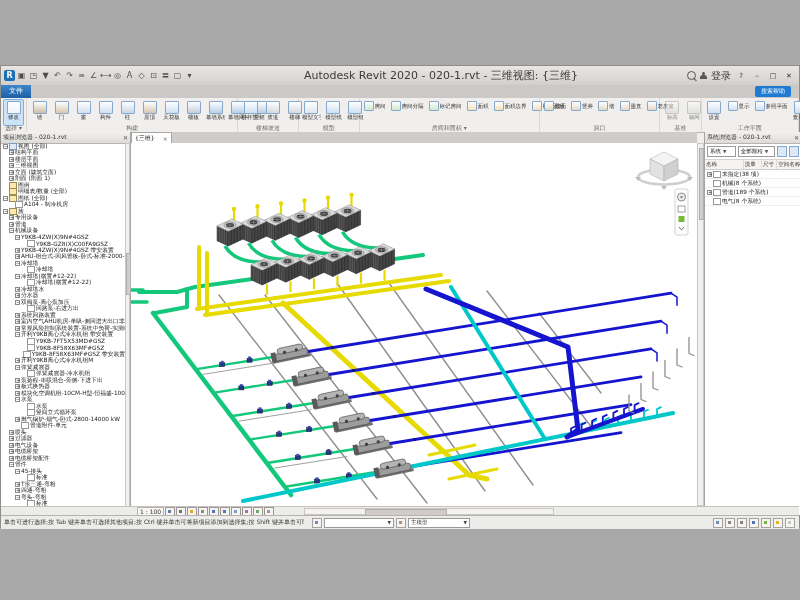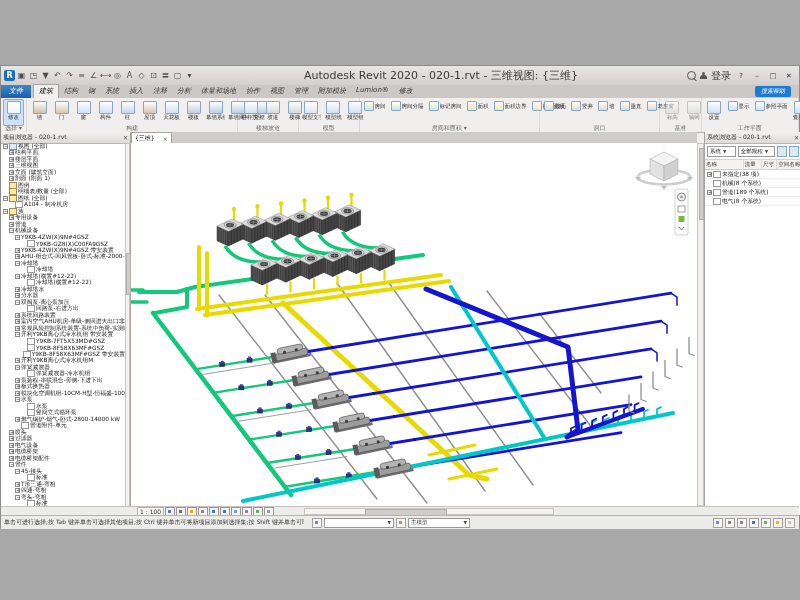--- a/index.html
+++ b/index.html
@@ -14,21 +14,21 @@
   .tb-title{flex:1;text-align:center;font-size:11px;color:#3c3c3c;white-space:nowrap;overflow:hidden;}
   .tb-right{display:flex;align-items:center;gap:4px;padding-right:4px;font-size:7px;color:#444;}
   .mag{width:7px;height:7px;border:1px solid #555;border-radius:50%;position:relative;}
   .mag::after{content:"";position:absolute;width:4px;height:1px;background:#555;transform:rotate(45deg);left:5px;top:7px;}
   .person{width:7px;height:7px;position:relative;}
   .person::before{content:"";position:absolute;left:2px;top:0;width:3px;height:3px;border-radius:50%;background:#555;}
   .person::after{content:"";position:absolute;left:0;top:3px;width:7px;height:4px;border-radius:3px 3px 0 0;background:#555;}
   .signin{font-size:10px;color:#333;}
   .winbtn{width:12px;height:12px;line-height:12px;text-align:center;font-size:7px;color:#333;}
   
-  .tabrow{position:absolute;left:0;top:19px;width:100%;height:13px;background:#cbc8c5;display:flex;align-items:flex-end;font-style:italic;}
+  .tabrow{position:absolute;left:0;top:19px;width:100%;height:13px;background:#cbc8c5;display:flex;align-items:flex-end;}
   .filetab{background:linear-gradient(#3c86c8,#1d5fa6);color:#fff;font-size:7px;padding:1px 8px 2px;margin-right:2px;height:10px;}
   .rtab{font-size:7px;color:#3a3a3a;padding:1px 5px 2px;height:10px;white-space:nowrap;}
   .rtab.active{background:#f0efed;border:1px solid #a9a6a3;border-bottom:none;color:#000;}
   .helpchip{position:absolute;right:8px;top:1px;background:#1f7ad4;color:#fff;font-size:6px;padding:1px 6px;border-radius:2px;}
   
   .ribbon{position:absolute;left:0;top:32px;width:100%;height:34px;background:#f0efed;border-bottom:1px solid #b5b2af;display:flex;}
   .rpanel{display:flex;flex-direction:column;border-right:1px solid #dbd8d5;padding:1px 2px 0;}
   .rp-body{display:flex;flex-flow:column wrap;height:25px;align-content:flex-start;column-gap:1px;}
   .rp-label{font-size:6px;color:#6b6b6b;text-align:center;height:8px;line-height:8px;white-space:nowrap;}
   .rbtn{display:flex;align-items:center;cursor:default;border:1px solid transparent;border-radius:2px;}
@@ -115,36 +115,20 @@
       <span class="signin">登录</span>
       <span class="winbtn">?</span>
       <span class="winbtn">–</span>
       <span class="winbtn">□</span>
       <span class="winbtn close">✕</span>
     </div>
   </div>
 
   <div class="tabrow">
     <span class="filetab">文件</span>
-    <span id="rtabs" style="display:flex;align-items:flex-end;">
-          <span class="rtab active">建筑</span>
-          <span class="rtab">结构</span>
-          <span class="rtab">钢</span>
-          <span class="rtab">系统</span>
-          <span class="rtab">插入</span>
-          <span class="rtab">注释</span>
-          <span class="rtab">分析</span>
-          <span class="rtab">体量和场地</span>
-          <span class="rtab">协作</span>
-          <span class="rtab">视图</span>
-          <span class="rtab">管理</span>
-          <span class="rtab">附加模块</span>
-          <span class="rtab">Lumion®</span>
-          <span class="rtab">修改</span>
-        </span>
     <span class="helpchip">搜索帮助</span>
   </div>
 
   <div class="ribbon" id="ribbon">
         <div class="rpanel">
           <div class="rp-body">
             <div class="rbtn big hl">
               <span class="ric" style="background: linear-gradient(rgb(255, 255, 255), rgb(238, 245, 252)); border: 1px solid rgb(133, 168, 204);"></span>
               <span class="lbl">修改</span>
             </div>

